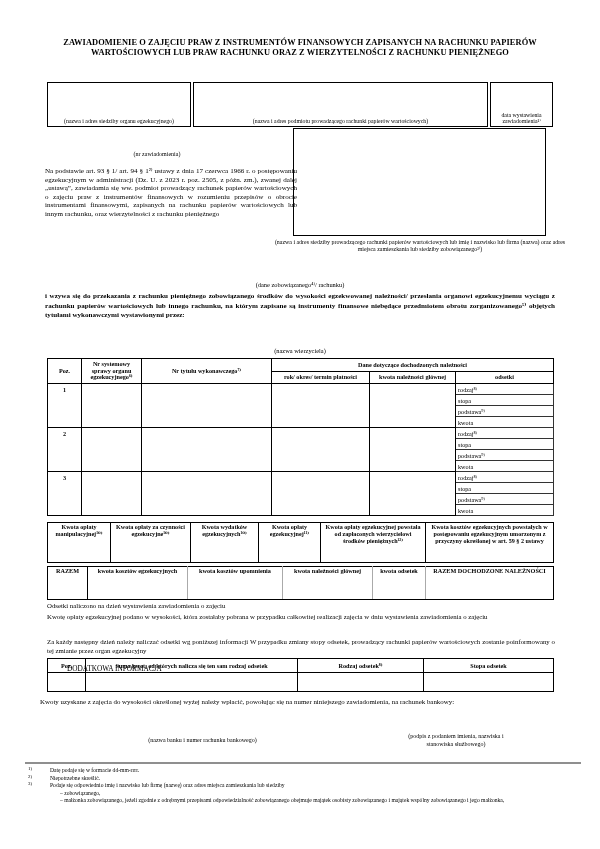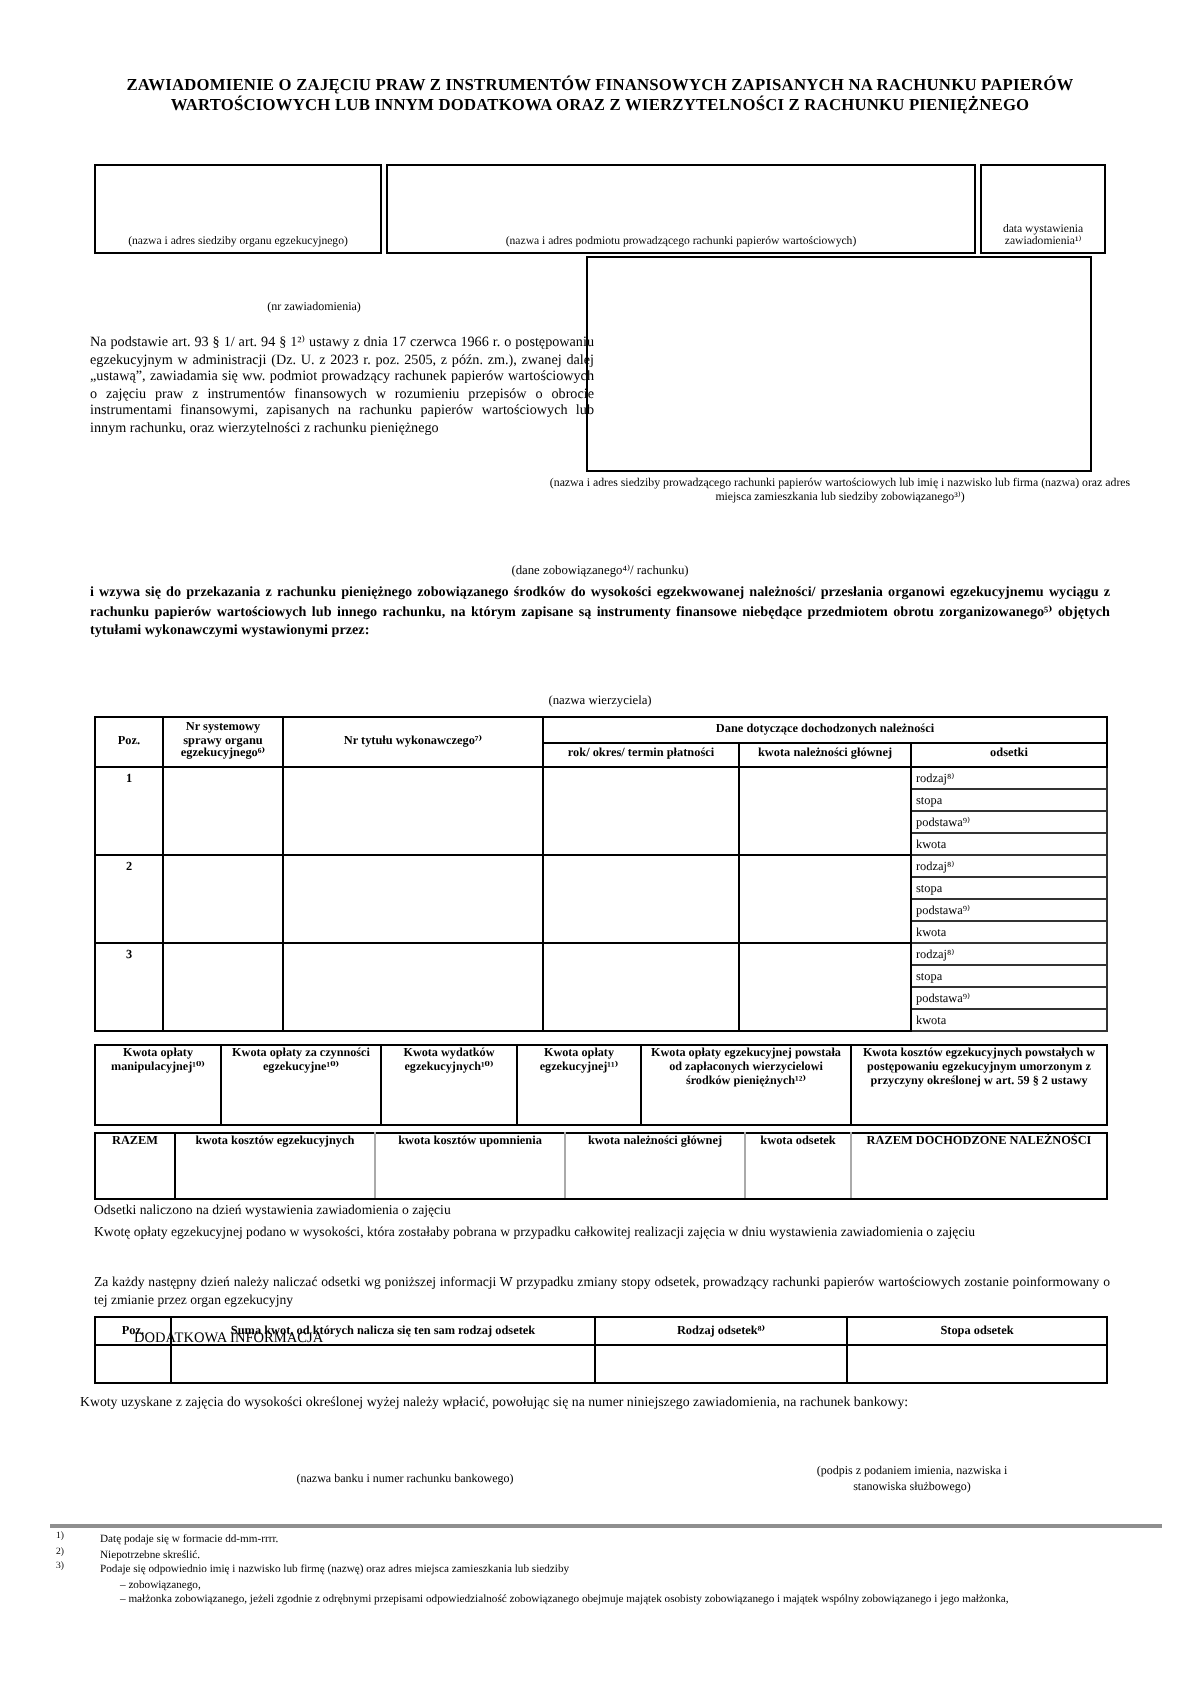--- a/index.html
+++ b/index.html
@@ -52,21 +52,21 @@
   .footnotes{top:767px;left:28px;width:552px;font-size:5.6px;line-height:1.35;}
   .fn{position:relative;padding-left:22px;}
   .fn-num{position:absolute;left:0;top:-1px;font-size:4.8px;}
   .fn-item{padding-left:10px;}
 </style>
 </head>
 <body>
 
 <div class="page">
 
-  <div class="abs doc-title">ZAWIADOMIENIE O ZAJĘCIU PRAW Z INSTRUMENTÓW FINANSOWYCH ZAPISANYCH NA RACHUNKU PAPIERÓW WARTOŚCIOWYCH LUB INNYM DODATKOWA ORAZ Z WIERZYTELNOŚCI Z RACHUNKU PIENIĘŻNEGO</div>
+  <div class="abs doc-title">ZAWIADOMIENIE O ZAJĘCIU PRAW Z INSTRUMENTÓW FINANSOWYCH ZAPISANYCH NA RACHUNKU PAPIERÓW WARTOŚCIOWYCH LUB PRAW RACHUNKU ORAZ Z WIERZYTELNOŚCI Z RACHUNKU PIENIĘŻNEGO</div>
 
   <div class="abs hdr-row">
     <div class="hbox hbox1">
       <div class="cap">(nazwa i adres siedziby organu egzekucyjnego)</div>
     </div>
     <div class="hbox hbox2">
       <div class="cap">(nazwa i adres podmiotu prowadzącego rachunki papierów wartościowych)</div>
     </div>
     <div class="hbox hbox3">
       <div class="cap">data wystawienia zawiadomienia¹⁾</div>

